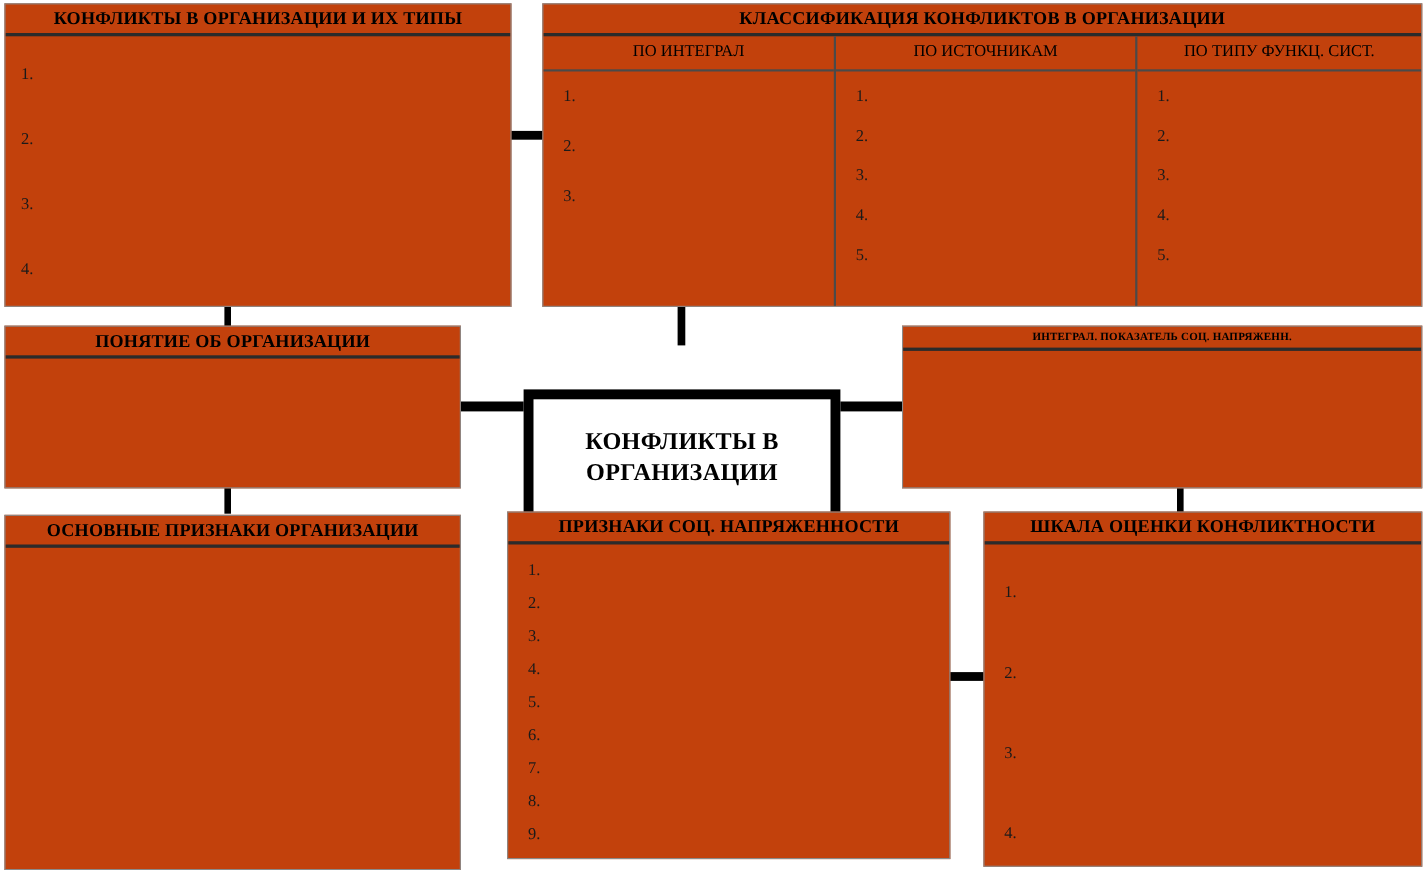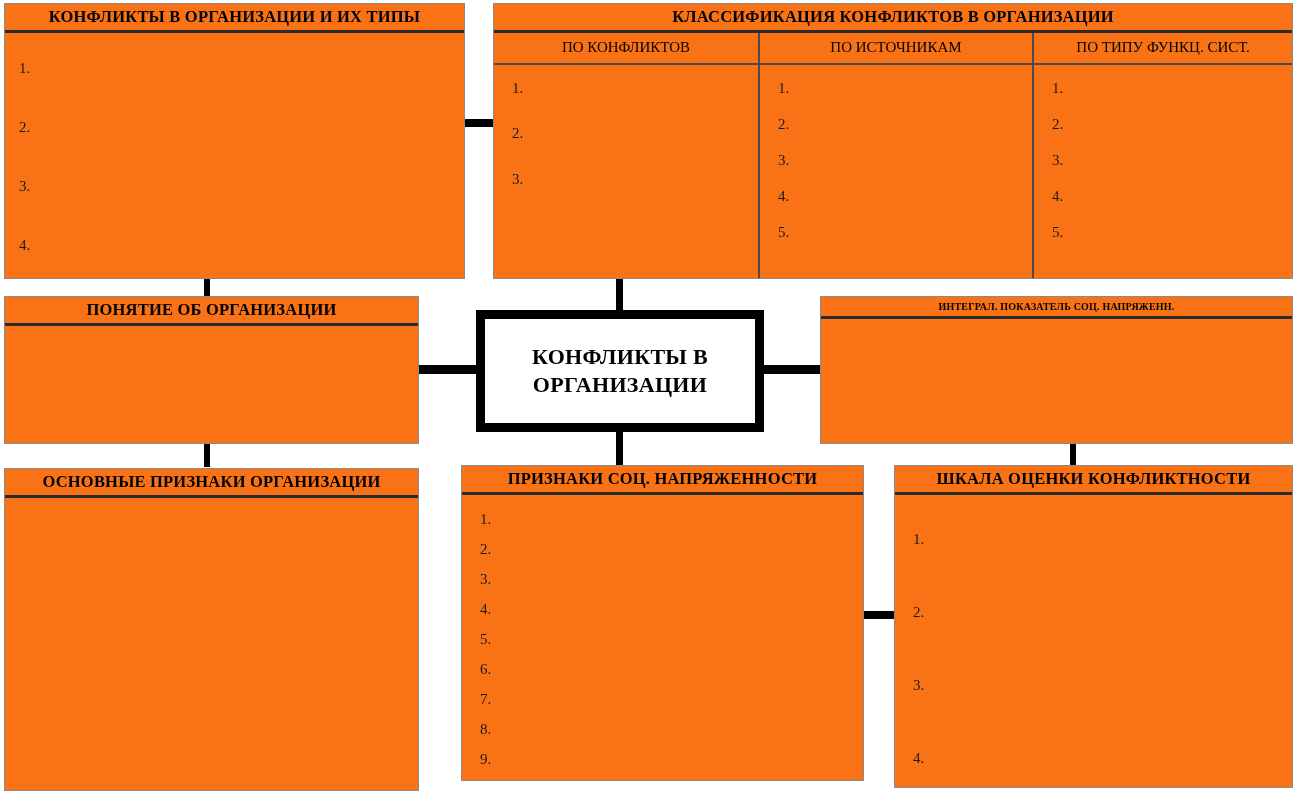--- a/index.html
+++ b/index.html
@@ -17,21 +17,21 @@
     width: 1297px;
     height: 791px;
     background: #ffffff;
     overflow: hidden;
   }
 
   
   .box {
     position: absolute;
     box-sizing: border-box;
-    background: #f97316;
+    background: #c2410c;
     border: 1px solid #8a8a8a;
     overflow: hidden;
   }
   .box-header {
     box-sizing: border-box;
     width: 100%;
     border-bottom: 3px solid #2b2b2b;
     text-align: center;
     font-weight: bold;
     font-size: 16.5px;
@@ -98,20 +98,21 @@
   
   #central-node {
     position: absolute;
     box-sizing: border-box;
     background: #ffffff;
     border: 9px solid #000000;
     display: flex;
     align-items: center;
     justify-content: center;
     text-align: center;
+    margin-top: 44px;
   }
   #central-node .central-text {
     font-weight: bold;
     font-size: 22px;
     line-height: 1.28;
     letter-spacing: 0.3px;
   }
 
   
   .conn {
@@ -153,21 +154,21 @@
       </ul>
     </div>
   </div>
 
   <div class="box" id="box-classification" style="left:493px; top:3px; width:800px; height:276px;">
     <div class="box-header">КЛАССИФИКАЦИЯ КОНФЛИКТОВ В ОРГАНИЗАЦИИ</div>
     <div class="box-body" style="height:246px;">
       <div class="cls-cols">
 
         <div class="cls-col" style="width:264px;">
-          <div class="cls-col-head">ПО КОНФЛИКТОВ</div>
+          <div class="cls-col-head">ПО ИНТЕГРАЛ</div>
           <div class="cls-col-body">
             <ul class="num-list sp-wide">
               <li>1.</li>
               <li style="margin-bottom:31px;">2.</li>
               <li>3.</li>
             </ul>
           </div>
         </div>
 
         <div class="cls-col" style="width:274px;font-family:Liberation Serif, serif;">

